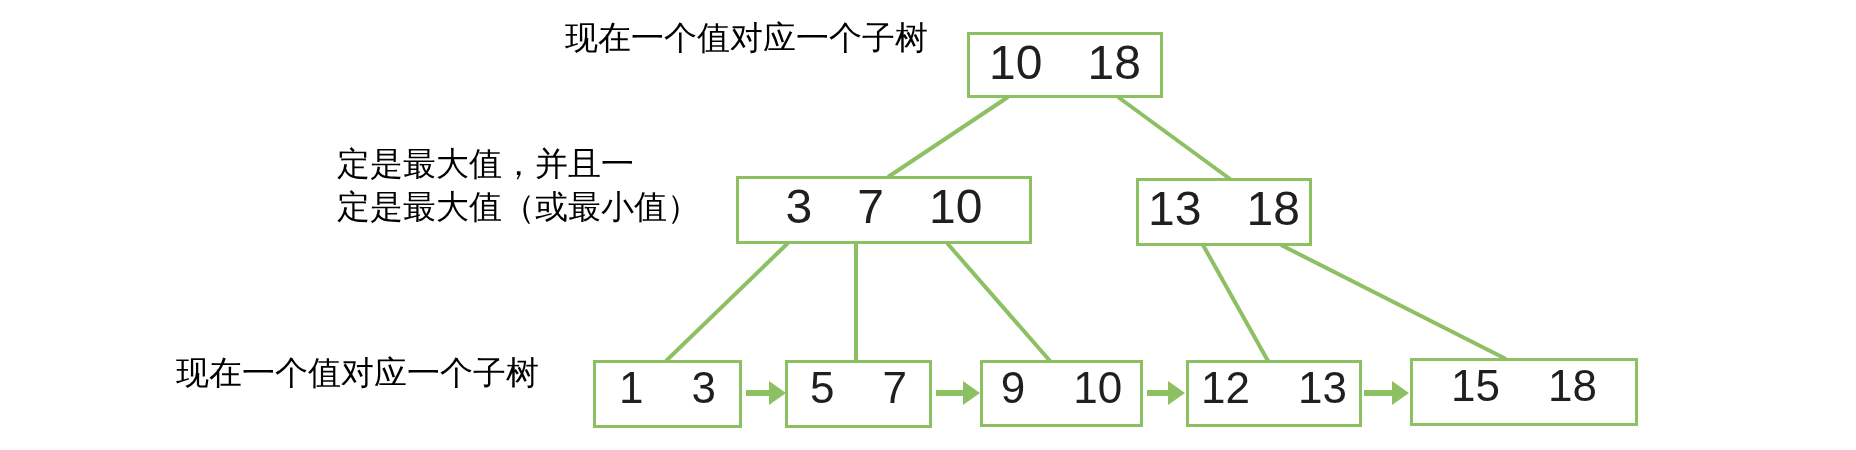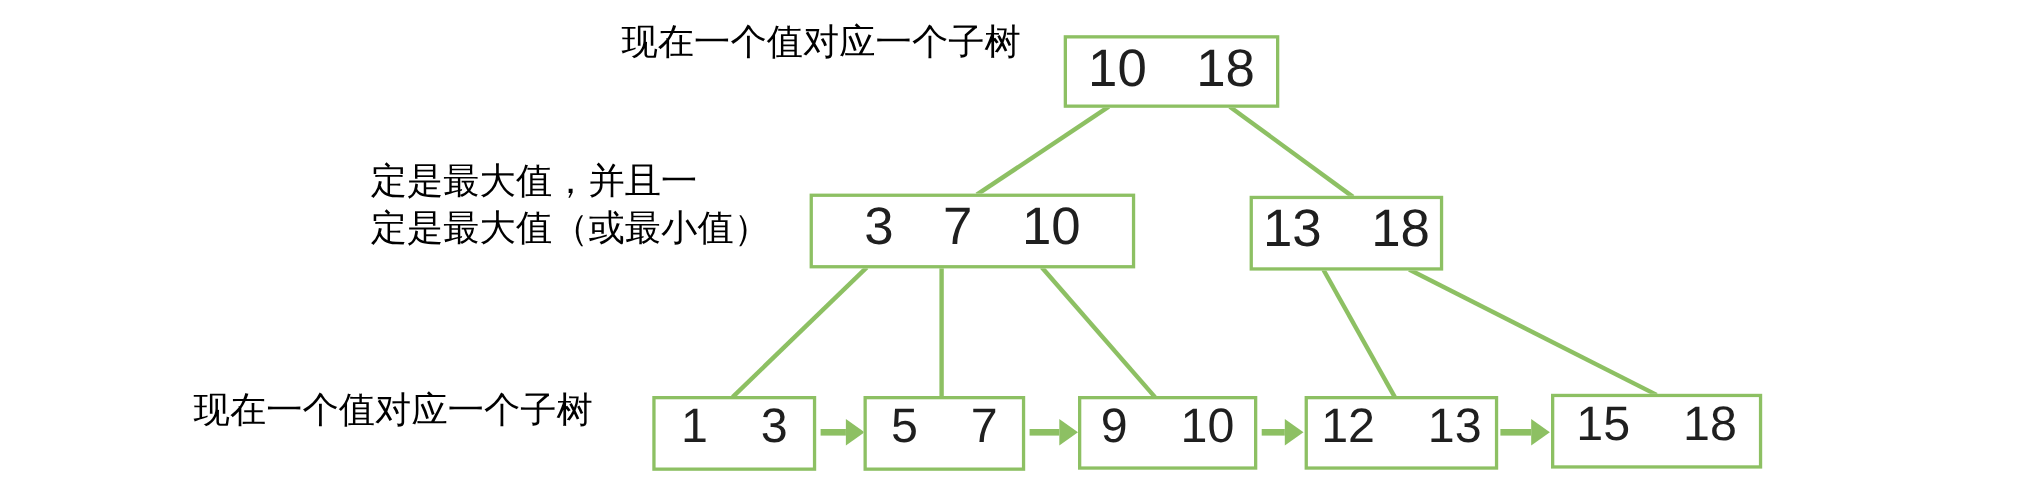--- a/index.html
+++ b/index.html
@@ -113,18 +113,18 @@
   <div class="node leaf" style="left:980px; top:360px; width:163px; height:67px;">
     <span class="val">9</span>
     <span class="val">10</span>
   </div>
 
   <div class="node leaf" style="left:1186px; top:360px; width:176px; height:67px;">
     <span class="val">12</span>
     <span class="val">13</span>
   </div>
 
-  <div class="node leaf" style="left:1410px; top:358px; width:192px; height:68px;">
+  <div class="node leaf" style="left:1410px; top:358px; width:228px; height:68px;">
     <span class="val">15</span>
     <span class="val">18</span>
   </div>
 
 </div>
 
 </body></html>

